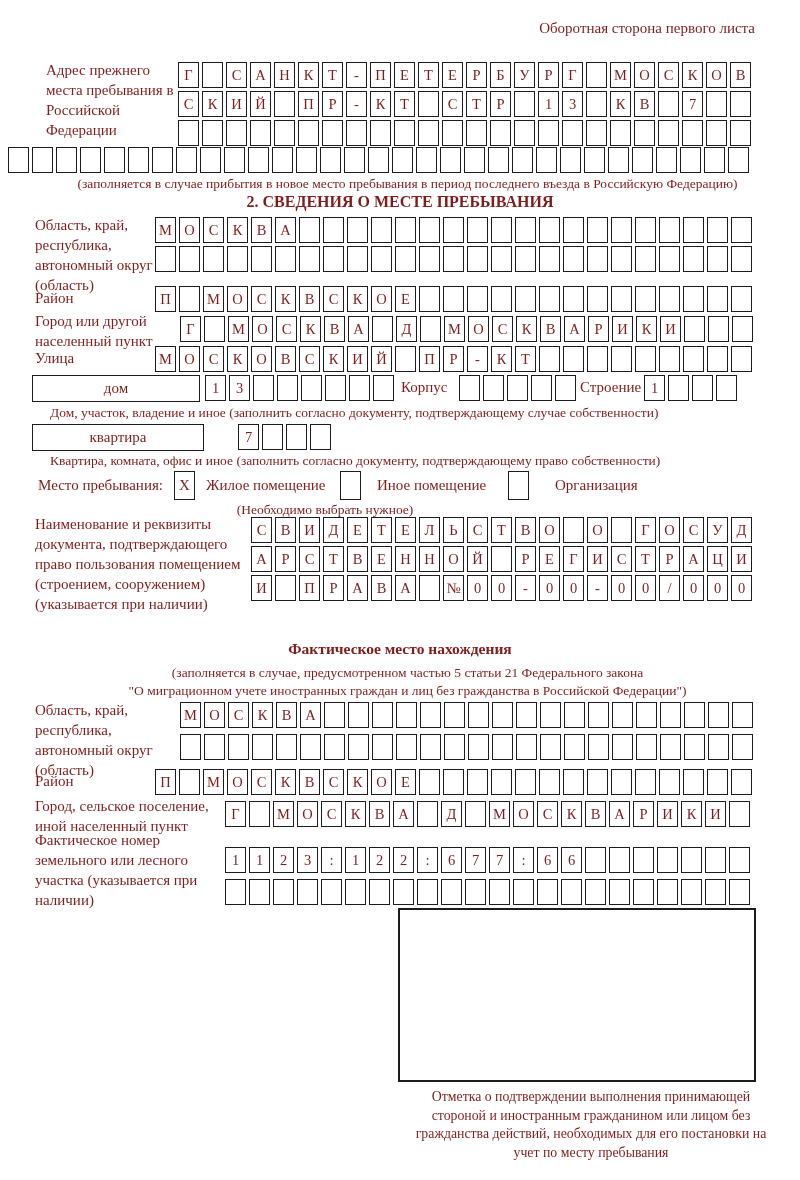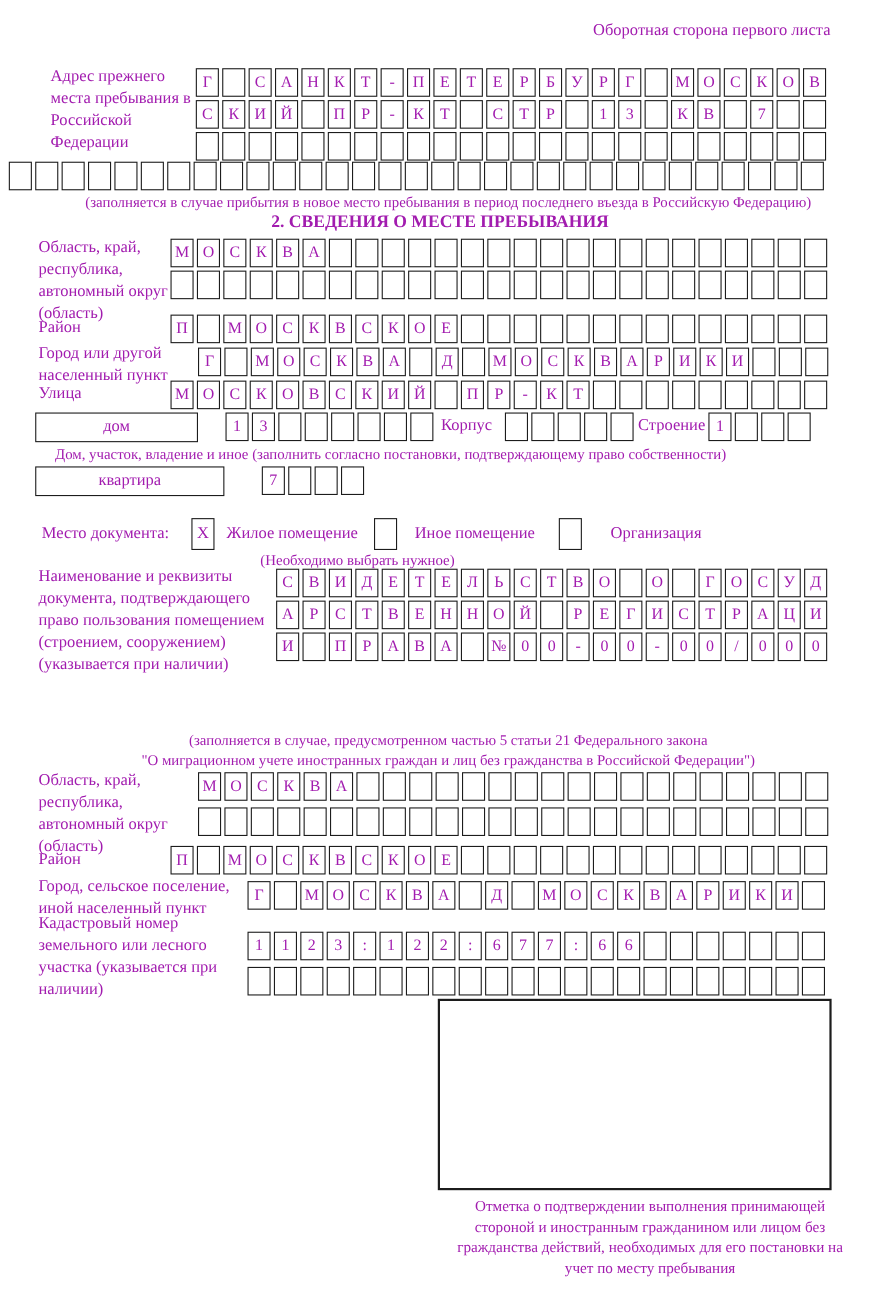--- a/index.html
+++ b/index.html
@@ -1,18 +1,18 @@
 <!DOCTYPE html>
 <html><head>
 <meta charset="utf-8">
 <style>
   html,body { margin:0; padding:0; background:#ffffff; }
   .page {
     position:relative; width:800px; height:1180px; margin:0 auto;
-    background:#ffffff; color:#a21caf; overflow:hidden;
+    background:#ffffff; color:#7f1d1d; overflow:hidden;
     font-family:"Liberation Serif","DejaVu Serif",serif;
   }
   .hnote { position:absolute; top:20px; right:45px; font-size:15px; }
   .lbl { position:absolute; font-size:15px; line-height:20px; }
   .caption { position:absolute; font-size:13.5px; line-height:18px;margin-left:15px; }
   .center { text-align:center; }
   .h2 { position:absolute; left:0; right:0; text-align:center; font-weight:bold; font-size:16px; }
   .cellrow { position:absolute; display:flex; gap:3px; }
   .cell {
     flex:0 0 auto; box-sizing:border-box; width:21px; height:26px;
@@ -291,21 +291,21 @@
       <div class="cell"></div>
       <div class="cell"></div>
       <div class="cell"></div>
       <div class="cell"></div>
       <div class="cell"></div>
       <div class="cell"></div>
       <div class="cell"></div>
       <div class="cell"></div>
     </div>
 
-  <div class="wbox" style="left:32px;top:375px;width:148px">дом</div>
+  <div class="wbox" style="left:32px;top:375px;width:168px">дом</div>
   <div class="cellrow" style="left:205px;top:375px">
       <div class="cell">1</div>
       <div class="cell">3</div>
       <div class="cell"></div>
       <div class="cell"></div>
       <div class="cell"></div>
       <div class="cell"></div>
       <div class="cell"></div>
       <div class="cell"></div>
     </div>
@@ -317,31 +317,32 @@
       <div class="cell"></div>
       <div class="cell"></div>
     </div>
   <div class="inl" style="left:580px;top:379px">Строение</div>
   <div class="cellrow" style="left:644px;top:375px">
       <div class="cell">1</div>
       <div class="cell"></div>
       <div class="cell"></div>
       <div class="cell"></div>
     </div>
-  <div class="caption" style="left:35px;top:404px">Дом, участок, владение и иное (заполнить согласно постановки, подтверждающему право собственности)</div>
+  <div class="caption" style="left:35px;top:404px">Дом, участок, владение и иное (заполнить согласно документу, подтверждающему случае собственности)</div>
 
   <div class="wbox" style="left:32px;top:424px;width:172px">квартира</div>
   <div class="cellrow" style="left:238px;top:424px">
       <div class="cell">7</div>
       <div class="cell"></div>
       <div class="cell"></div>
       <div class="cell"></div>
     </div>
-
-  <div class="inl" style="left:38px;top:477px">Место документа:</div>
+  <div class="caption" style="left:35px;top:452px">Квартира, комната, офис и иное (заполнить согласно документу, подтверждающему право собственности)</div>
+
+  <div class="inl" style="left:38px;top:477px">Место пребывания:</div>
   <div class="chk" style="left:174px;top:471px">X</div>
   <div class="inl" style="left:206px;top:477px">Жилое помещение</div>
   <div class="chk" style="left:340px;top:471px"></div>
   <div class="inl" style="left:377px;top:477px">Иное помещение</div>
   <div class="chk" style="left:508px;top:471px"></div>
   <div class="inl" style="left:555px;top:477px">Организация</div>
   <div class="caption center" style="left:140px;top:501px;width:340px">(Необходимо выбрать нужное)</div>
 
   <div class="lbl" style="left:35px;top:514px;width:218px">Наименование и реквизиты документа, подтверждающего право пользования помещением (строением, сооружением) (указывается при наличии)</div>
   <div class="cellrow" style="left:251px;top:517px">
@@ -407,20 +408,21 @@
       <div class="cell">0</div>
       <div class="cell">-</div>
       <div class="cell">0</div>
       <div class="cell">0</div>
       <div class="cell">/</div>
       <div class="cell">0</div>
       <div class="cell">0</div>
       <div class="cell">0</div>
     </div>
 
+  <div class="h2" style="top:640px;font-size:15.5px">Фактическое место нахождения</div>
   <div class="caption center" style="left:0;right:0;top:664px">(заполняется в случае, предусмотренном частью 5 статьи 21 Федерального закона</div>
   <div class="caption center" style="left:0;right:0;top:682px">"О миграционном учете иностранных граждан и лиц без гражданства в Российской Федерации")</div>
 
   <div class="lbl" style="left:35px;top:700px;width:155px">Область, край, республика, автономный округ (область)</div>
   <div class="cellrow" style="left:180px;top:702px">
       <div class="cell">М</div>
       <div class="cell">О</div>
       <div class="cell">С</div>
       <div class="cell">К</div>
       <div class="cell">В</div>
@@ -519,21 +521,21 @@
       <div class="cell">К</div>
       <div class="cell">В</div>
       <div class="cell">А</div>
       <div class="cell">Р</div>
       <div class="cell">И</div>
       <div class="cell">К</div>
       <div class="cell">И</div>
       <div class="cell"></div>
     </div>
 
-  <div class="lbl" style="left:35px;top:830px;width:190px">Кадастровый номер земельного или лесного участка (указывается при наличии)</div>
+  <div class="lbl" style="left:35px;top:830px;width:190px">Фактическое номер земельного или лесного участка (указывается при наличии)</div>
   <div class="cellrow" style="left:225px;top:847px">
       <div class="cell">1</div>
       <div class="cell">1</div>
       <div class="cell">2</div>
       <div class="cell">3</div>
       <div class="cell">:</div>
       <div class="cell">1</div>
       <div class="cell">2</div>
       <div class="cell">2</div>
       <div class="cell">:</div>

